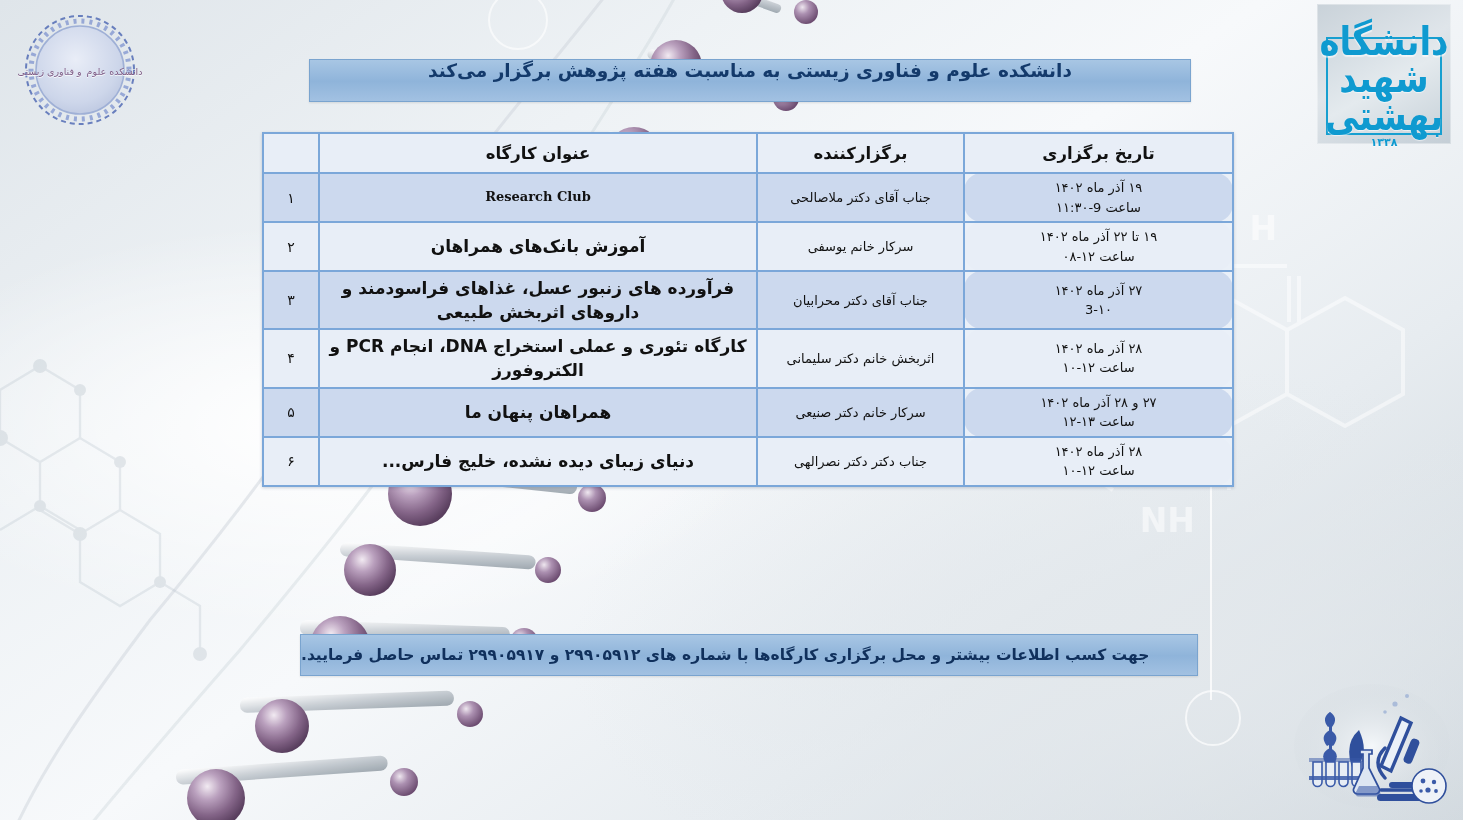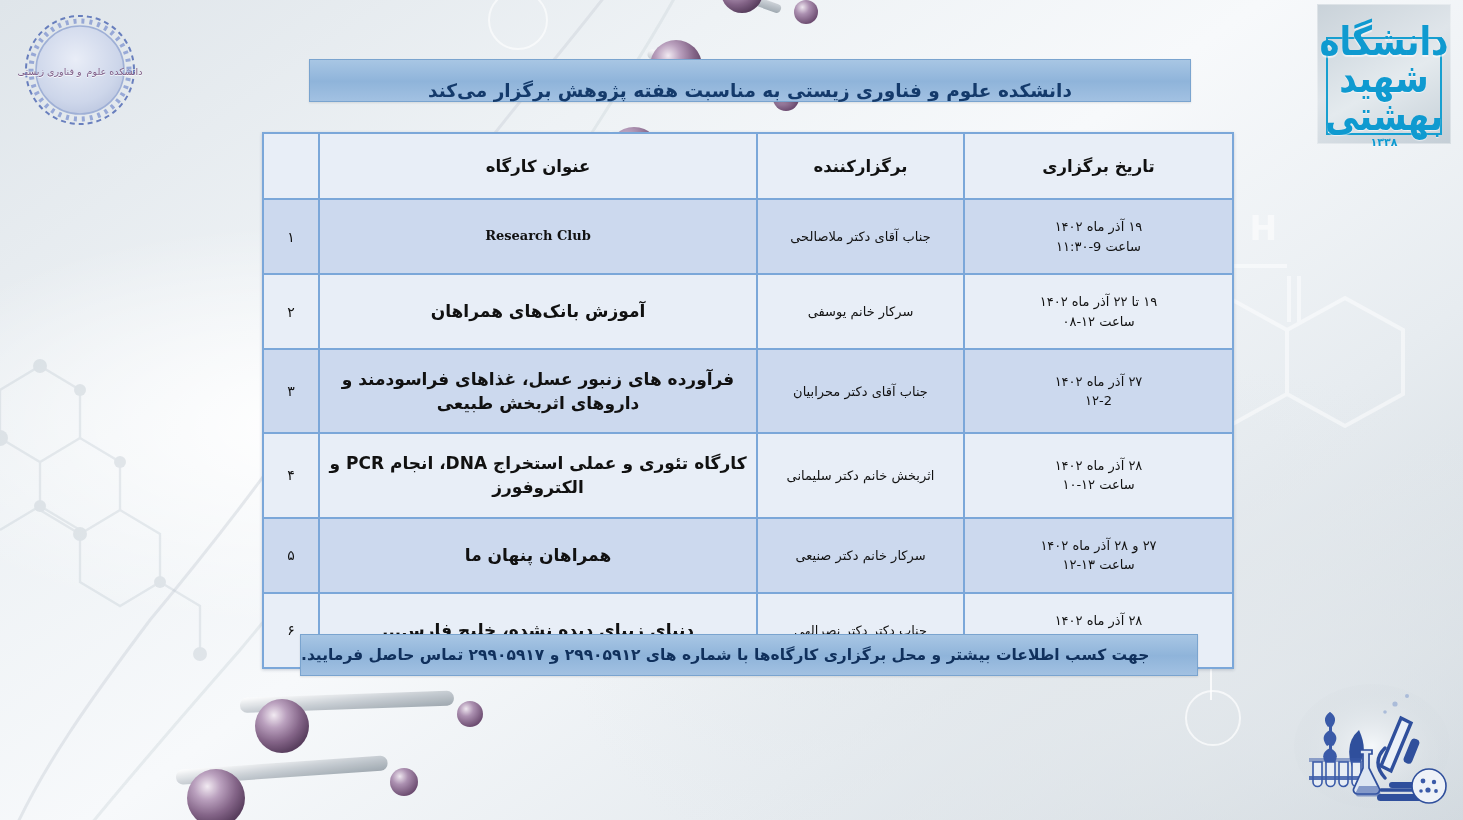--- a/index.html
+++ b/index.html
@@ -49,21 +49,21 @@
     transform:scaleY(1.18);letter-spacing:-2px;
     text-shadow:0 1px 1px rgba(255,255,255,.6);
   }
   .sbu-year{display:block;font-size:11px;letter-spacing:1px;transform:scaleY(.85);margin-top:2px;}
   .lab-logo{position:absolute;right:8px;bottom:6px;width:166px;height:136px;}
   
   .title-banner{
     position:absolute;left:309px;top:59px;width:880px;height:41px;
     background:linear-gradient(180deg,#a8c6e4 0%,#8fb4da 52%,#a2c1e2 100%);
     border:1px solid #7aa4cf;
-    display:flex;align-items:flex-end;justify-content:center;
+    display:flex;align-items:flex-start;justify-content:center;
     box-shadow:0 1px 2px rgba(0,0,0,.10);
   }
   .title-banner span{
     color:#143a6b;font-size:18.5px;font-weight:bold;
     font-family:"DejaVu Sans","Liberation Sans",sans-serif;
     letter-spacing:0;white-space:nowrap;
   }
   .footer-banner{
     position:absolute;left:300px;top:634px;width:896px;height:40px;
     background:linear-gradient(180deg,#a8c6e4 0%,#8fb4da 52%,#a2c1e2 100%);
@@ -76,37 +76,37 @@
   }
   
   .wt{
     position:absolute;left:262px;top:132px;width:970px;
     border-collapse:collapse;table-layout:fixed;
     box-shadow:0 1px 3px rgba(40,60,90,.22);
     background:#eaf0f8;
   }
   .wt td,.wt th{
     border:2px solid #7ba7d9;
-    padding:17px 8px;text-align:center;vertical-align:middle;
+    padding:4px 8px;text-align:center;vertical-align:middle;
     color:#111;
   }
   .wt th{
     height:30px;background:#e8eef7;font-size:16.5px;font-weight:bold;
   }
   .col-num{width:56px;}
   .col-title{width:438px;}
   .col-host{width:207px;}
   .col-date{width:269px;}
   .row-odd td{background:#ccd9ee;}
   .row-even td{background:#e8eef7;}
   .c-num{font-size:14px;}
   .c-title{font-size:17px;font-weight:bold;line-height:1.42;}
   .c-title.latin{font-family:"DejaVu Serif","Liberation Serif",serif;font-size:13px;}
   .c-host{font-size:13px;font-weight:normal;margin-left:40px;}
-  .c-date{font-size:13px;line-height:1.5;}
+  .c-date{font-size:13px;line-height:1.5;border-radius:18px;}
   .c-date div{white-space:nowrap;}
 </style>
 </head>
 <body>
 
 <div class="poster">
 
   <svg class="dna-wrap" viewBox="0 0 840 880" xmlns="http://www.w3.org/2000/svg">
     <defs>
       <radialGradient id="sph" cx="35%" cy="30%" r="72%">
@@ -368,21 +368,21 @@
             <div>۱۹ تا ۲۲ آذر ماه ۱۴۰۲</div>
             <div>ساعت ۱۲-۰۸</div>
           </td>
           <td class="c-host">سرکار خانم یوسفی</td>
           <td class="c-title">آموزش بانک‌های همراهان</td>
           <td class="c-num">۲</td>
         </tr>
         <tr class="row-odd">
           <td class="c-date">
             <div>۲۷ آذر ماه ۱۴۰۲</div>
-            <div>۱۲-2</div>
+            <div>3-۱۰</div>
           </td>
           <td class="c-host">جناب آقای دکتر محرابیان</td>
           <td class="c-title">فرآورده های زنبور عسل، غذاهای فراسودمند و داروهای اثربخش طبیعی</td>
           <td class="c-num">۳</td>
         </tr>
         <tr class="row-even">
           <td class="c-date">
             <div>۲۸ آذر ماه ۱۴۰۲</div>
             <div>ساعت ۱۲-۱۰</div>
           </td>

